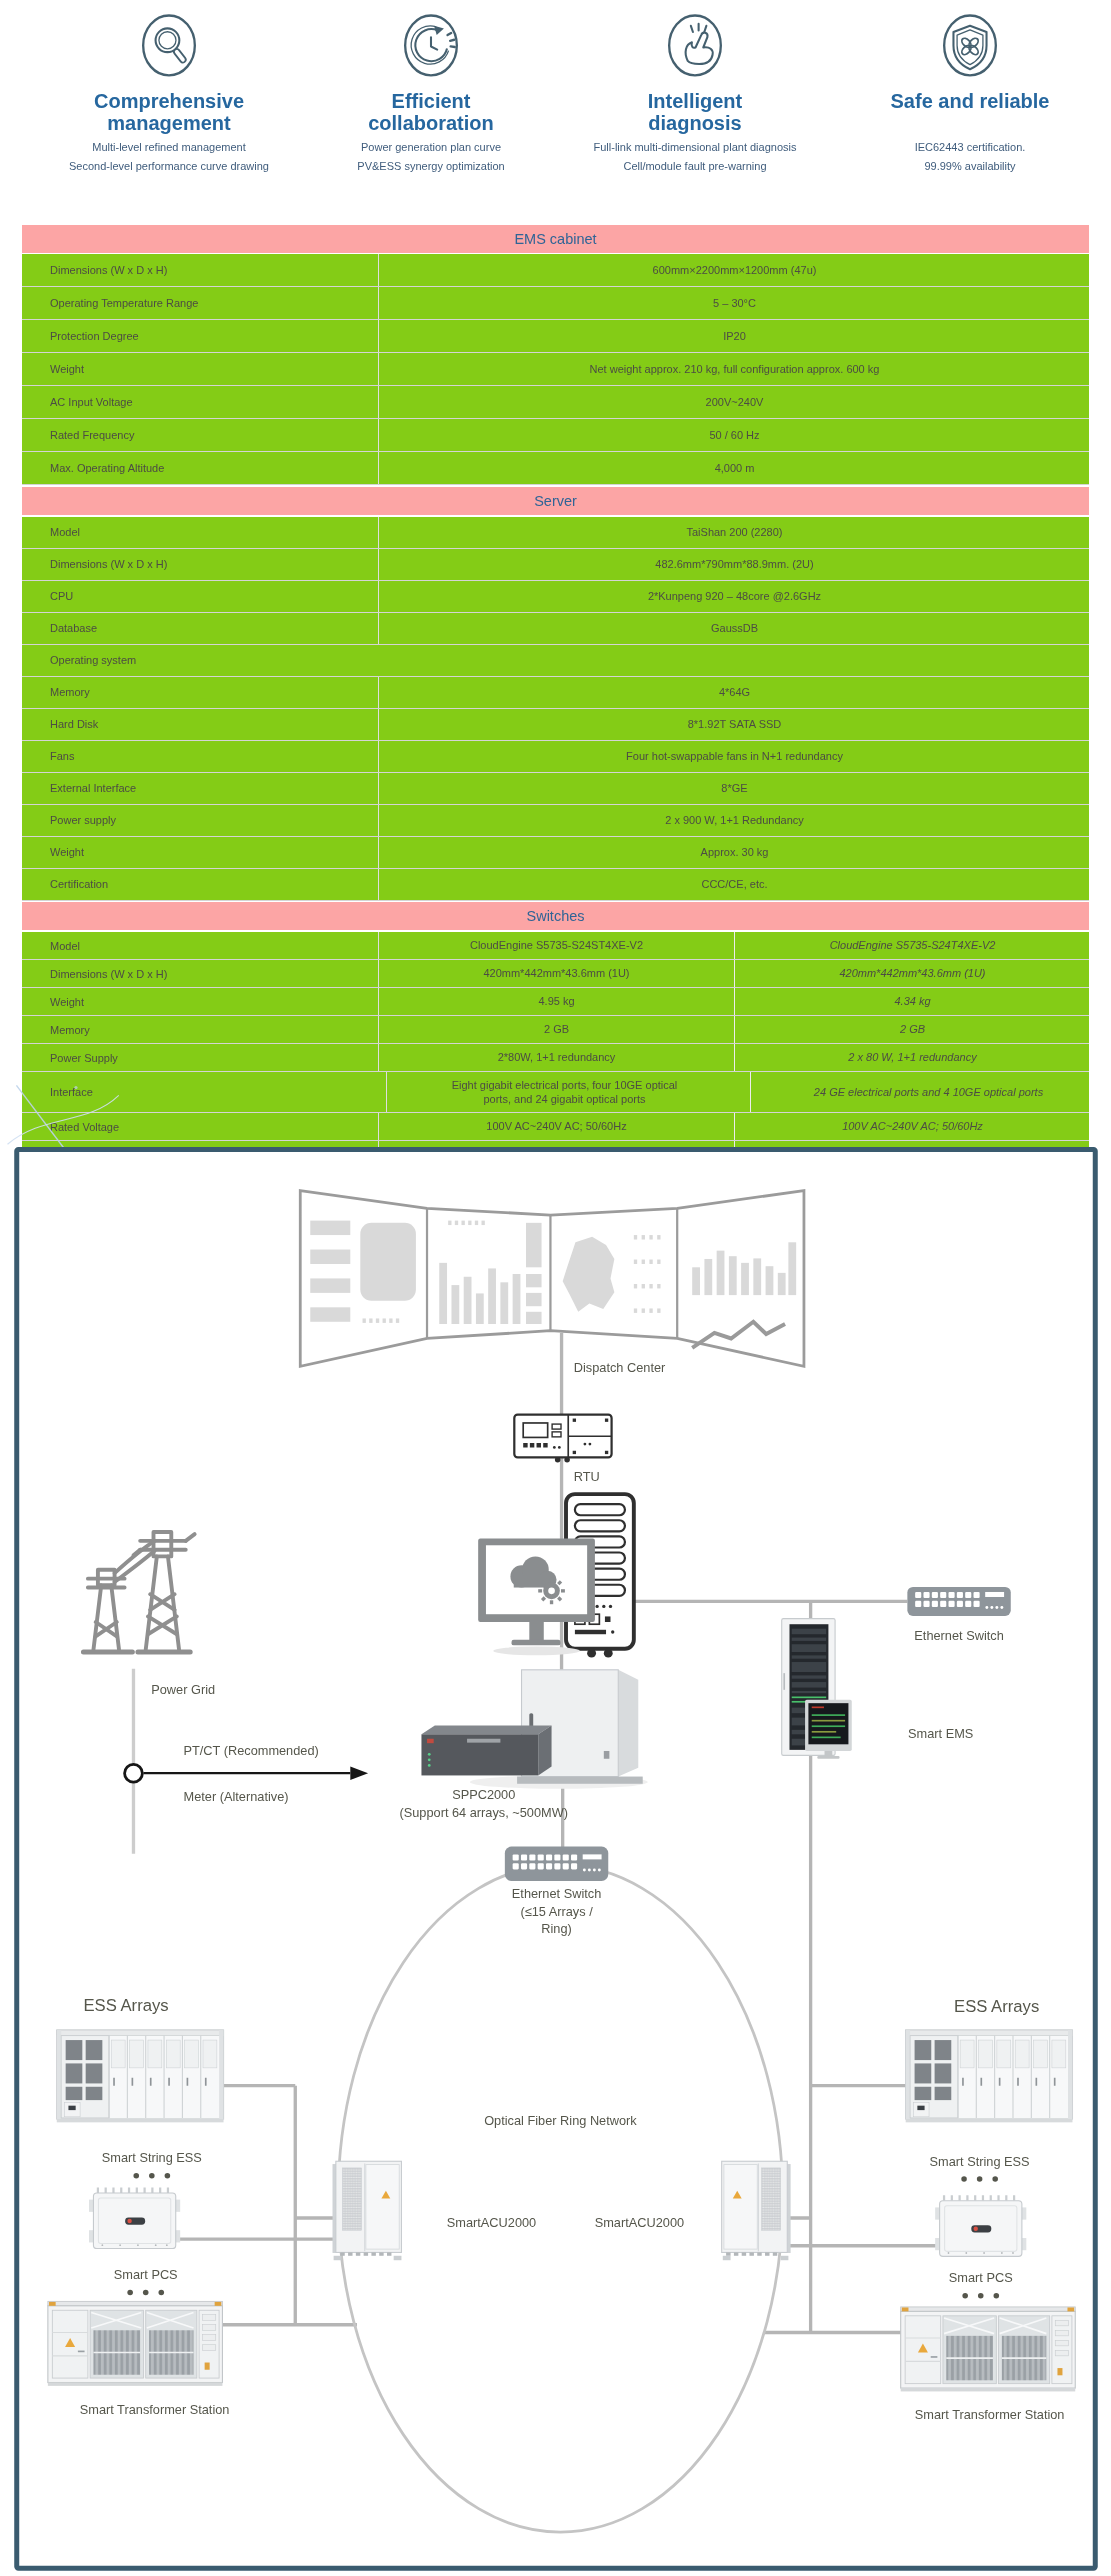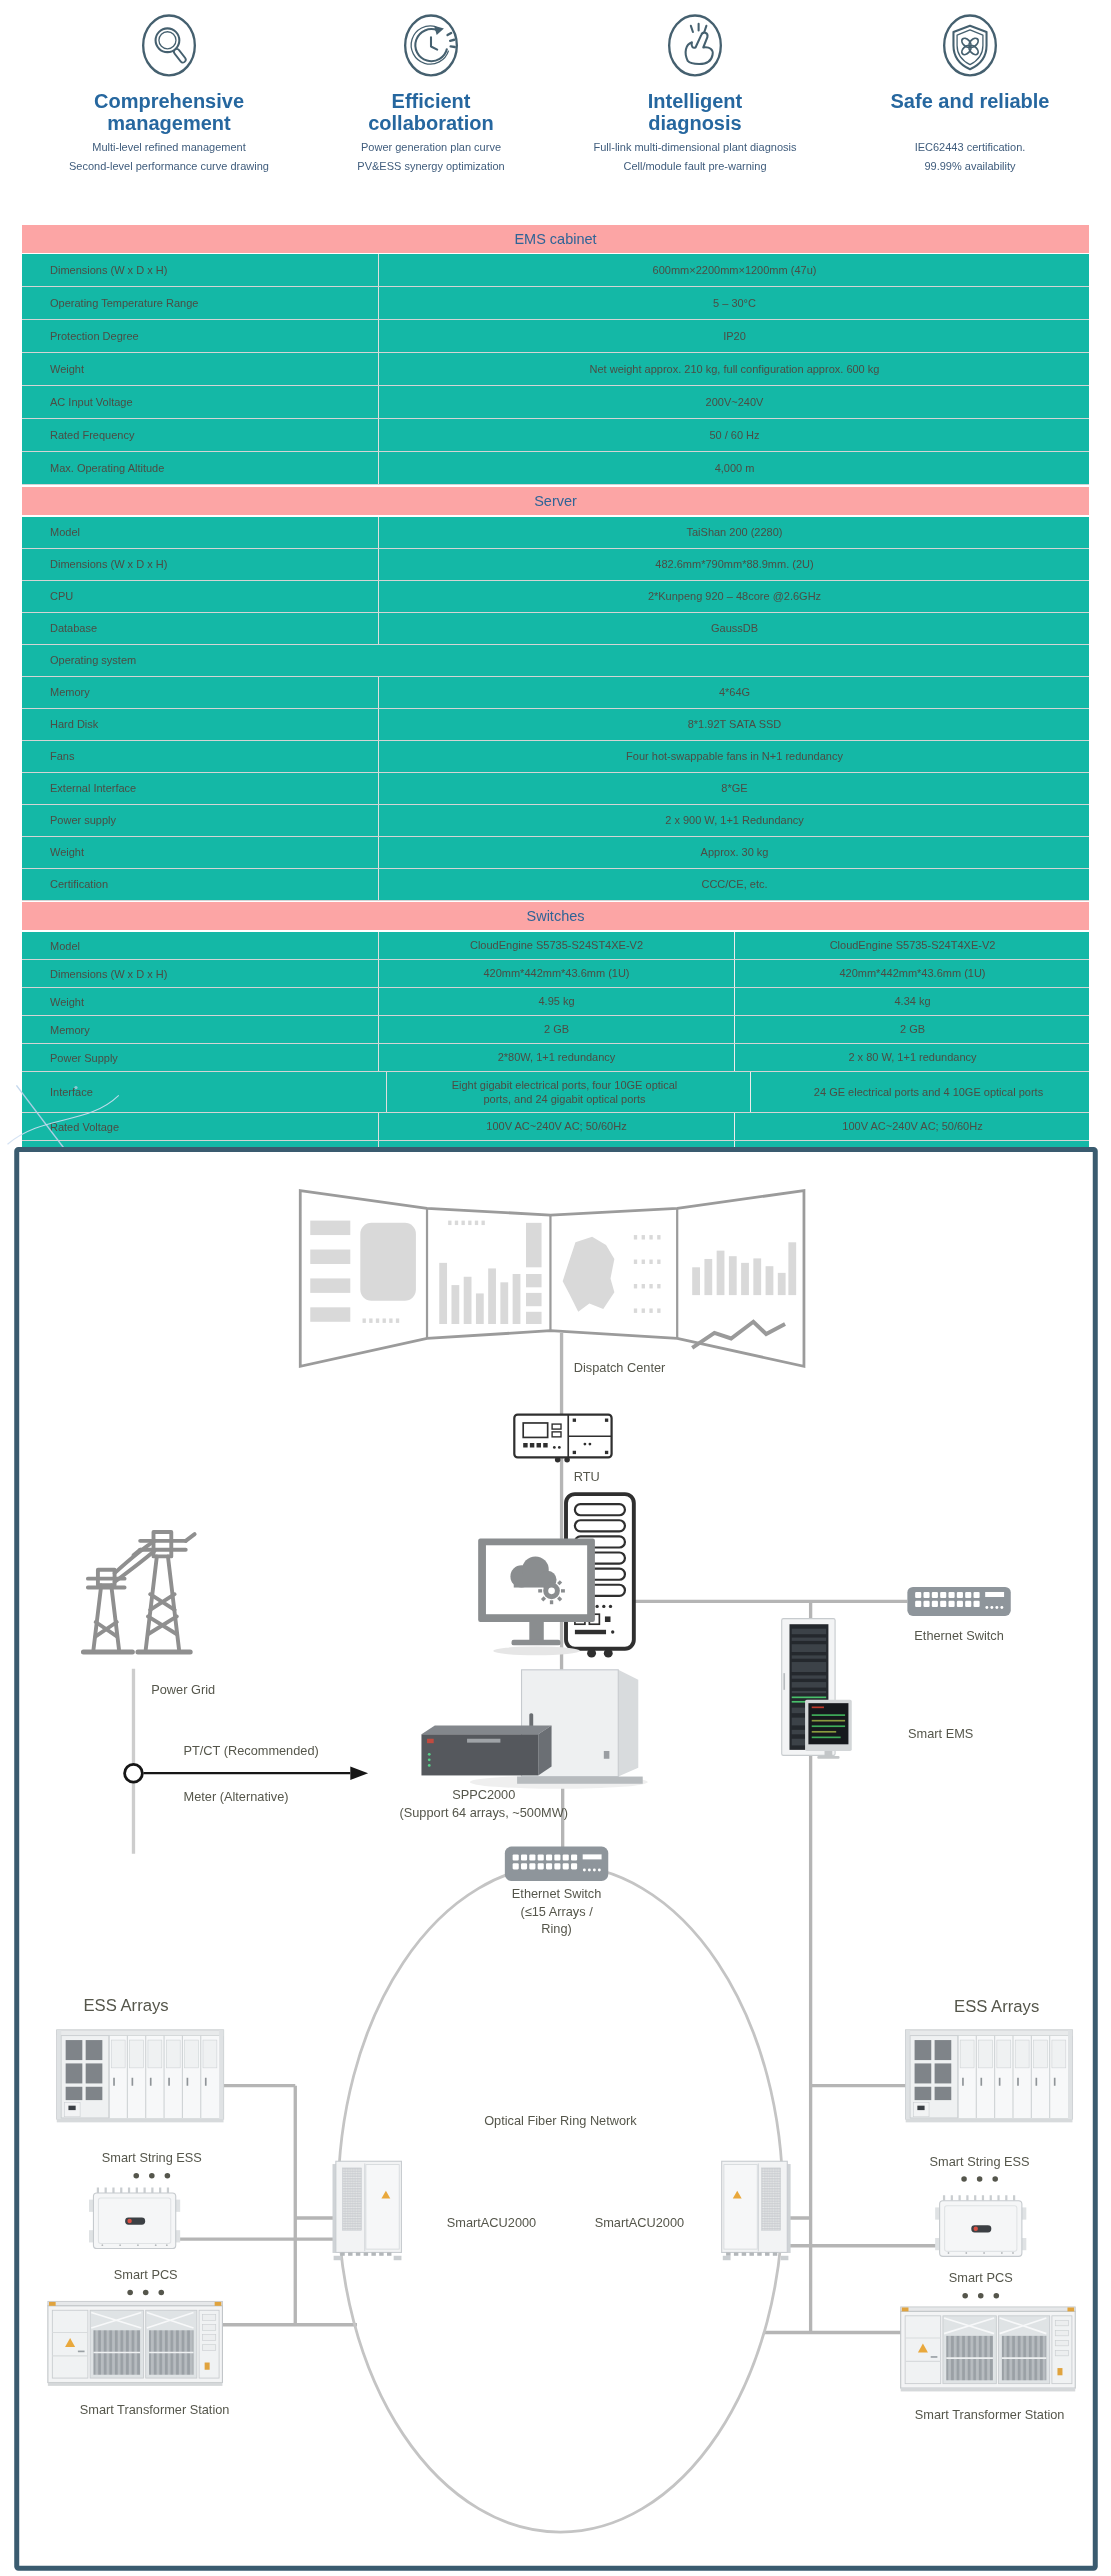--- a/index.html
+++ b/index.html
@@ -11,27 +11,27 @@
   .feature{position:absolute;top:0;width:278px;text-align:center;}
   .feature .icon svg{width:62px;height:71px;display:inline-block;}
   .feature .title{margin-top:4.4px;height:48px;font-size:20px;font-weight:bold;
                   color:#26679f;line-height:22px;}
   .feature .desc{font-size:11px;color:#3f5c7c;line-height:19.5px;}
 
   
   .tables{position:absolute;top:223px;left:22px;width:1067px;}
   .thead{height:28px;background:#fca5a5;color:#2f6496;font-size:14.5px;
          display:flex;align-items:center;justify-content:center;margin:1.7px 0;}
-  .trow{display:grid;grid-template-columns:356px 712px;border-bottom:0.6px solid #d4d4d4;background:#14b8a6;}
+  .trow{display:grid;grid-template-columns:356px 712px;border-bottom:0.6px solid #d4d4d4;background:#84cc16;}
   .trow.three{grid-template-columns:356px 356px 356px;}
   .tcell{display:flex;align-items:center;font-size:11px;color:#4c4c44;}
   .tcell.label{padding-left:28px;}
   .tcell.value{justify-content:center;text-align:center;padding:0 22px;border-left:0.6px solid #dedede;line-height:14.5px;}
   .trow.three .tcell.value{padding:0 57px;text-align:center;}
-  .trow.three .tcell.value + .tcell.value{border-left:0.6px solid #ececec;}
+  .trow.three .tcell.value + .tcell.value{border-left:0.6px solid #ececec;font-style:italic;}
   .t-ems .trow{height:32px;}
   .t-server .trow{height:31px;}
   .t-switches .trow{height:27px;}
   .t-switches .trow.tall{height:40px;gap:8px;}
 
   
   #diagram{position:absolute;top:1145px;left:0;}
   #diagram text{font-family:"Liberation Sans",sans-serif;fill:#55564b;font-size:23px;}
   #diagram text.big{font-size:30px;}
   .flourish{position:absolute;top:1082px;left:4.4px;}

